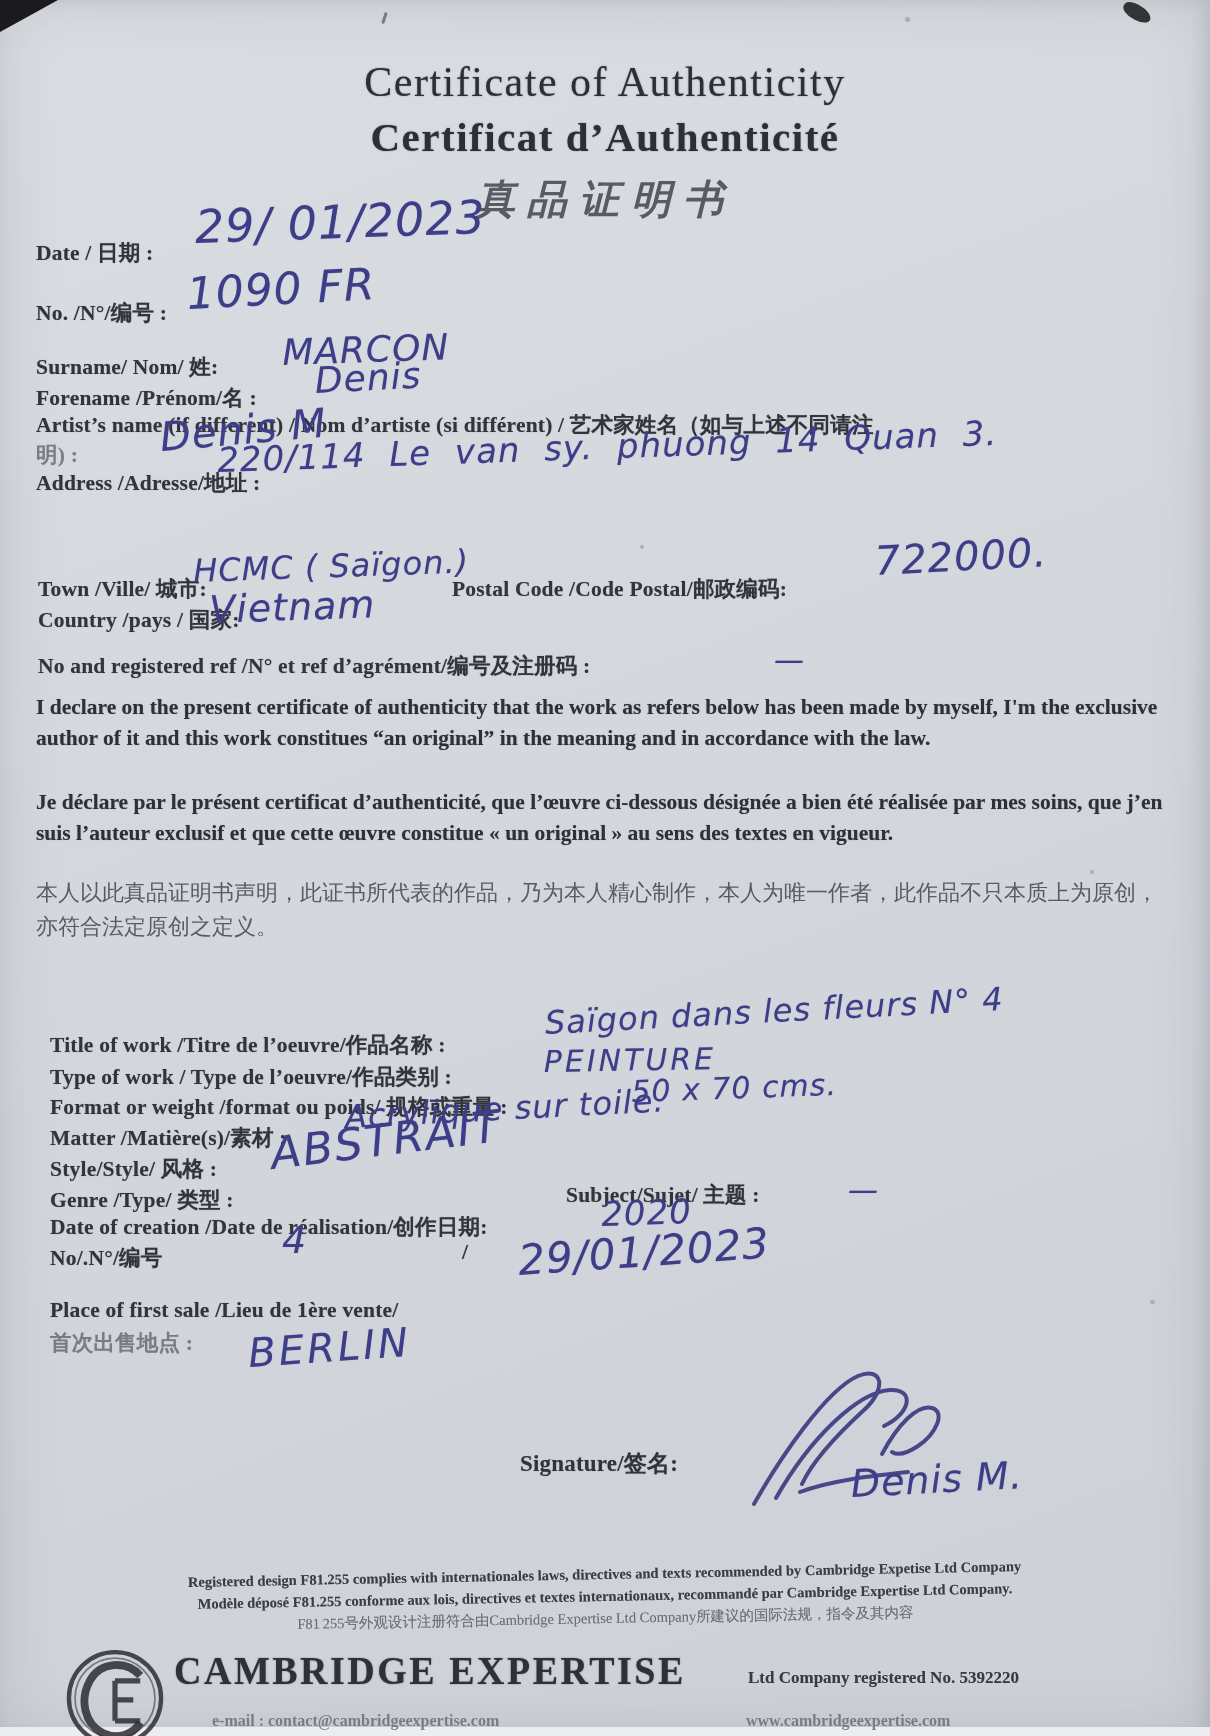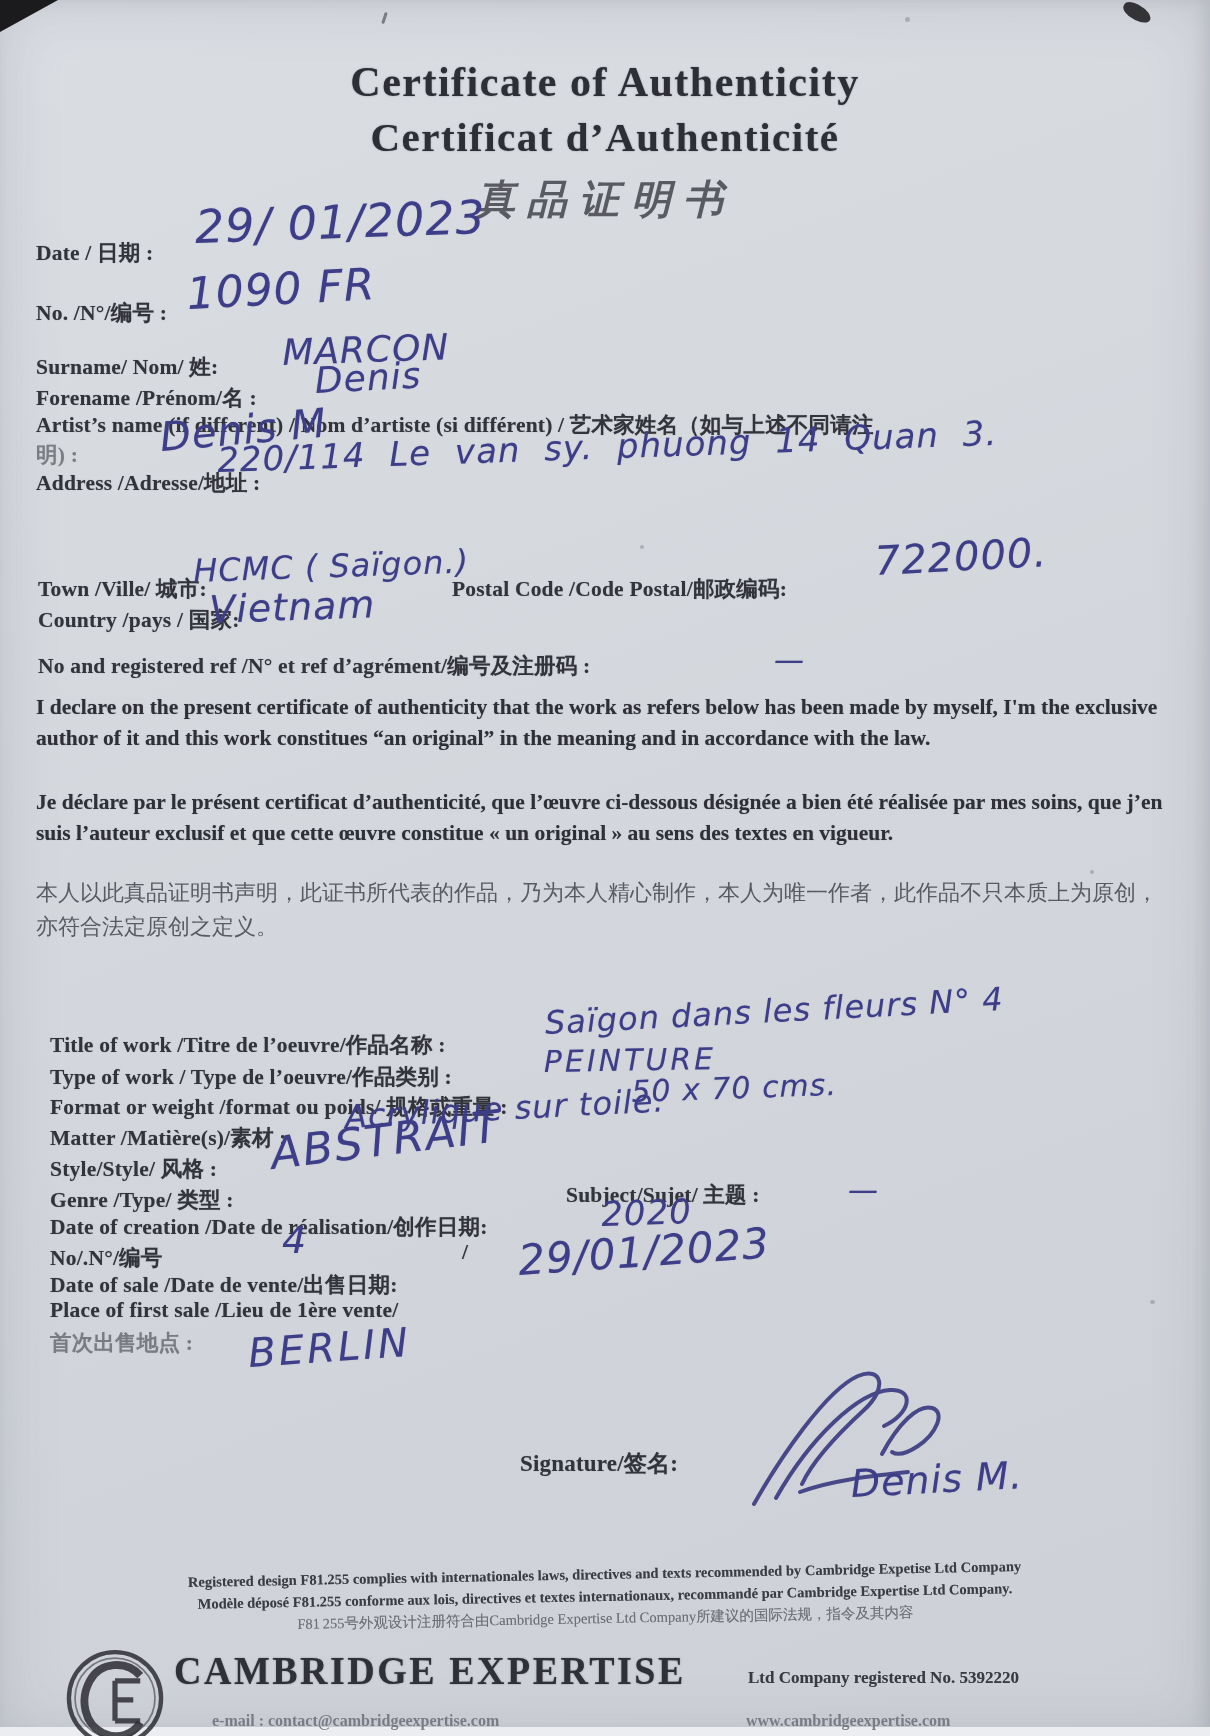--- a/index.html
+++ b/index.html
@@ -23,21 +23,21 @@
   }
   .faded{opacity:.55;}
   .hw{
     font-family:"DejaVu Sans", sans-serif;
     font-style:italic;
     color:#3d3d88;
     text-shadow:0 0 1px rgba(70,70,150,.35);
     letter-spacing:1px;
     transform-origin:left bottom;
   }
-  .title-en{font-size:42px;font-weight:bold;letter-spacing:1.5px;color:#2e2f36;text-shadow:0 0 1.5px rgba(45,45,55,.5);width:100%;text-align:center;}
+  .title-en{font-size:42px;font-weight:normal;letter-spacing:1.5px;color:#2e2f36;text-shadow:0 0 1.5px rgba(45,45,55,.5);width:100%;text-align:center;}
   .title-fr{font-size:41px;font-weight:bold;letter-spacing:1.5px;color:#2e2f36;text-shadow:0 0 1.5px rgba(45,45,55,.5);width:100%;text-align:center;}
   .title-zh{font-size:40px;font-weight:bold;letter-spacing:12px;color:#3a3b43;opacity:.8;width:100%;text-align:center;font-style:italic;}
   .decl{
     white-space:normal;
     width:1140px;
     font-family:"Liberation Serif", serif;
     font-weight:bold;
     font-size:21.5px;
     line-height:31px;
     color:#2f3037;
@@ -140,21 +140,20 @@
   <div class="abs lbl" style="left:566px;top:1180px;">Subject/Sujet/ 主题 :</div>
   <div class="abs hw" style="left:848px;top:1172px;font-size:30px;">—</div>
 
   <div class="abs lbl" style="left:50px;top:1212px;">Date of creation /Date de réalisation/创作日期:</div>
   <div class="abs hw" style="left:602px;top:1194px;font-size:34px;transform:rotate(-2deg);">2020</div>
 
   <div class="abs lbl" style="left:50px;top:1243px;">No/.N°/编号</div>
   <div class="abs hw" style="left:282px;top:1218px;font-size:38px;">4</div>
   <div class="abs lbl" style="left:462px;top:1240px;">/</div>
 
-  <div class="abs lbl" style="left:50px;top:1270px;">Date of sale /Date de vente/出售日期:</div>
   <div class="abs hw" style="left:520px;top:1236px;font-size:42px;transform:rotate(-4deg);">29/01/2023</div>
 
   <div class="abs lbl" style="left:50px;top:1298px;">Place of first sale  /Lieu de 1ère vente/</div>
   <div class="abs lbl faded" style="left:50px;top:1328px;">首次出售地点 :</div>
   <div class="abs hw" style="left:250px;top:1330px;font-size:40px;letter-spacing:3px;transform:rotate(-4deg);">BERLIN</div>
 
   <div class="abs lbl" style="left:520px;top:1448px;font-size:23px;">Signature/签名:</div>
   <div class="abs" style="left:740px;top:1362px;">
     <svg width="230" height="150" viewBox="0 0 230 150">
       <g fill="none" stroke="#3a3a80" stroke-width="4" stroke-linecap="round" opacity="0.9">

